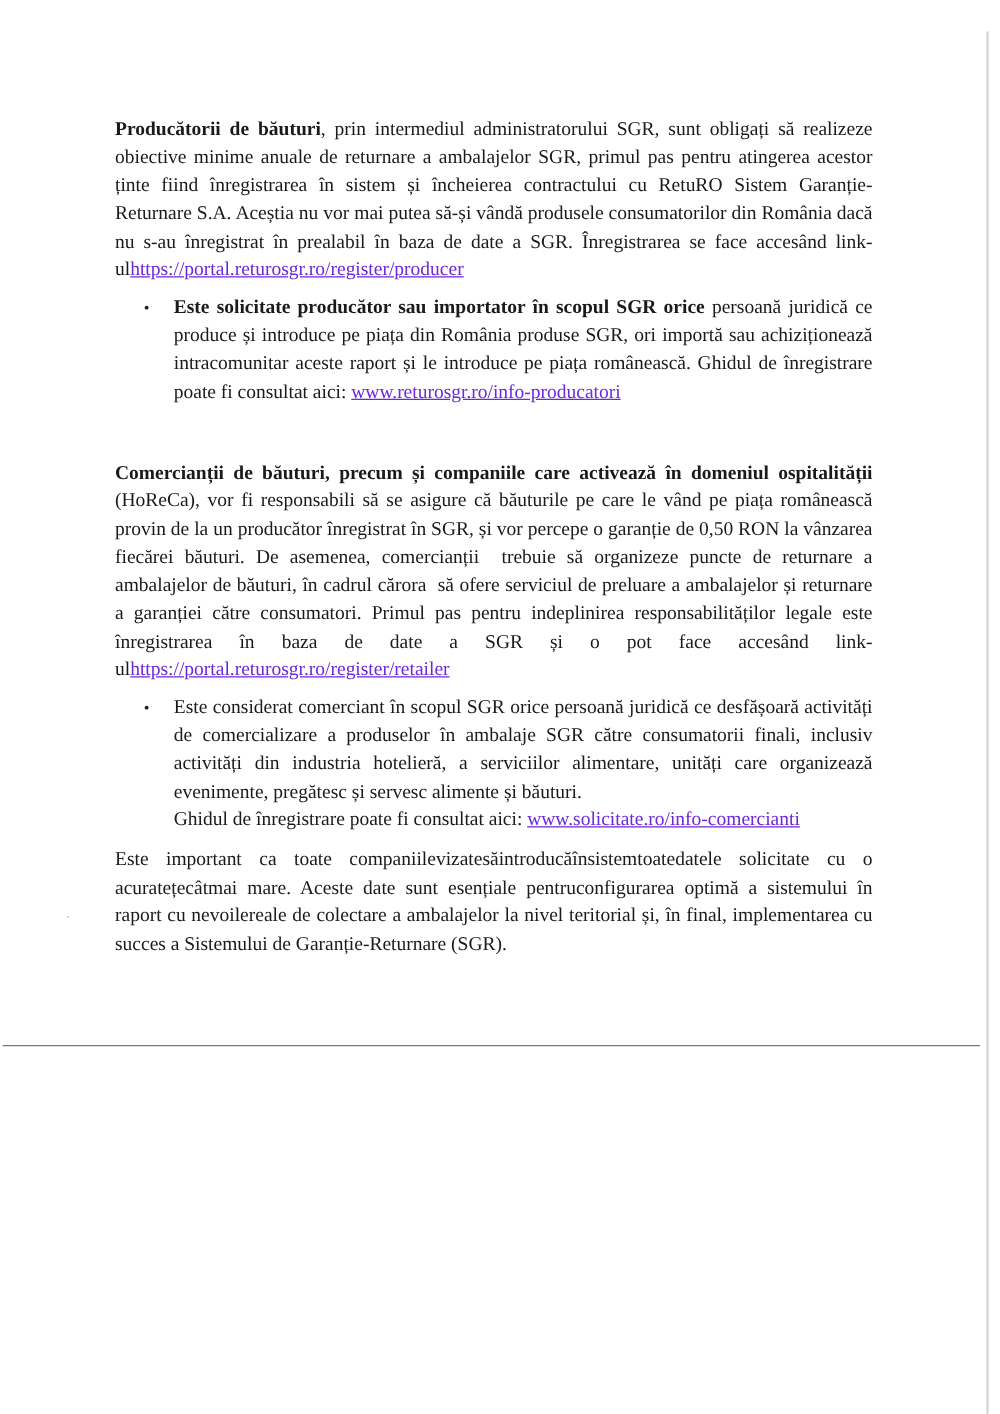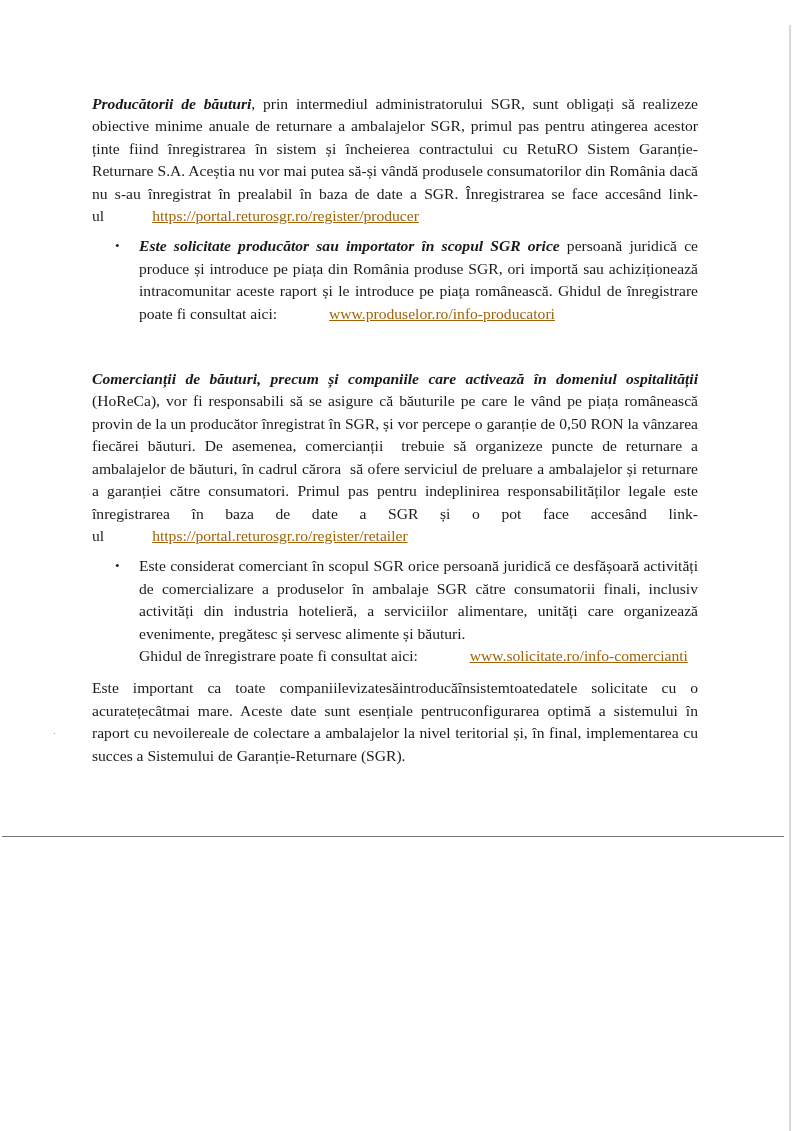--- a/index.html
+++ b/index.html
@@ -3,22 +3,22 @@
 <meta charset="utf-8">
 <style>
   html, body { margin: 0; padding: 0; background: #ffffff; }
   body { width: 800px; height: 1131px; position: relative; overflow: hidden;
          font-family: "Liberation Serif", "DejaVu Serif", serif; color: #1a1a1a; }
   .page { position: absolute; left: 0; top: 0; width: 800px; height: 1131px; }
   .right-edge { position: absolute; left: 789px; top: 25px; width: 2px; height: 1106px; background: #d8d8d8; }
   .content { position: absolute; left: 92px; top: 93px; width: 606px; font-size: 15.6px; line-height: 22.4px; }
   p { margin: 0; text-align: justify; }
   .section { margin-bottom: 0; }
-  b { font-weight: bold; font-style: italic; }
-  a { color: #a16207; text-decoration: underline; margin-left: 48px; }
+  b { font-weight: bold; }
+  a { color: #6d28d9; text-decoration: underline; }
   ul { list-style: none; margin: 8px 0 0 0; padding: 0; }
   li { position: relative; padding-left: 47px; text-align: justify; }
   li .bullet { position: absolute; left: 23px; top: 0; font-size: 13px; }
   .gap1 { height: 43px; }
   .gap2 { height: 10px; }
   .rule { position: absolute; left: 2px; top: 836px; width: 782px; height: 1px; background: #777; }
   .dot { position: absolute; left: 54px; top: 733px; width: 1px; height: 1px; background: #999; }
   .nb { white-space: pre-wrap; }
 </style>
 </head>
@@ -27,21 +27,21 @@
 <div class="page">
   <div class="right-edge"></div>
   <div class="dot"></div>
 
   <div class="content">
 
     <div class="section">
       <p><b>Producătorii de băuturi</b><span>, prin intermediul administratorului SGR, sunt obligați să realizeze obiective minime anuale de returnare a ambalajelor SGR, primul pas pentru atingerea acestor ținte fiind înregistrarea în sistem și încheierea contractului cu RetuRO Sistem Garanție-Returnare S.A. Aceștia nu vor mai putea să-și vândă produsele consumatorilor din România dacă nu s-au înregistrat în prealabil în baza de date a SGR. Înregistrarea se face accesând link-ul</span><a href="#">https://portal.returosgr.ro/register/producer</a></p>
       <ul>
         <li>
-          <span class="bullet">•</span><b>Este solicitate producător sau importator în scopul SGR orice</b><span> persoană juridică ce produce și introduce pe piața din România produse SGR, ori importă sau achiziționează intracomunitar aceste raport și le introduce pe piața românească. Ghidul de înregistrare poate fi consultat aici: </span><a href="#">www.produselor.ro/info-producatori</a>
+          <span class="bullet">•</span><b>Este solicitate producător sau importator în scopul SGR orice</b><span> persoană juridică ce produce și introduce pe piața din România produse SGR, ori importă sau achiziționează intracomunitar aceste raport și le introduce pe piața românească. Ghidul de înregistrare poate fi consultat aici: </span><a href="#">www.returosgr.ro/info-producatori</a>
         </li>
       </ul>
     </div>
 
     <div class="gap1"></div>
 
     <div class="section">
       <p><b>Comercianții de băuturi, precum și companiile care activează în domeniul ospitalității</b><span class="nb"> (HoReCa), vor fi responsabili să se asigure că băuturile pe care le vând pe piața românească provin de la un producător înregistrat în SGR, și vor percepe o garanție de 0,50 RON la vânzarea fiecărei băuturi. De asemenea, comercianții  trebuie să organizeze puncte de returnare a ambalajelor de băuturi, în cadrul cărora  să ofere serviciul de preluare a ambalajelor și returnare a garanției către consumatori. Primul pas pentru indeplinirea responsabilităților legale este înregistrarea în baza de date a SGR și o pot face accesând link-ul</span><a href="#">https://portal.returosgr.ro/register/retailer</a></p>
       <ul>
         <li>

